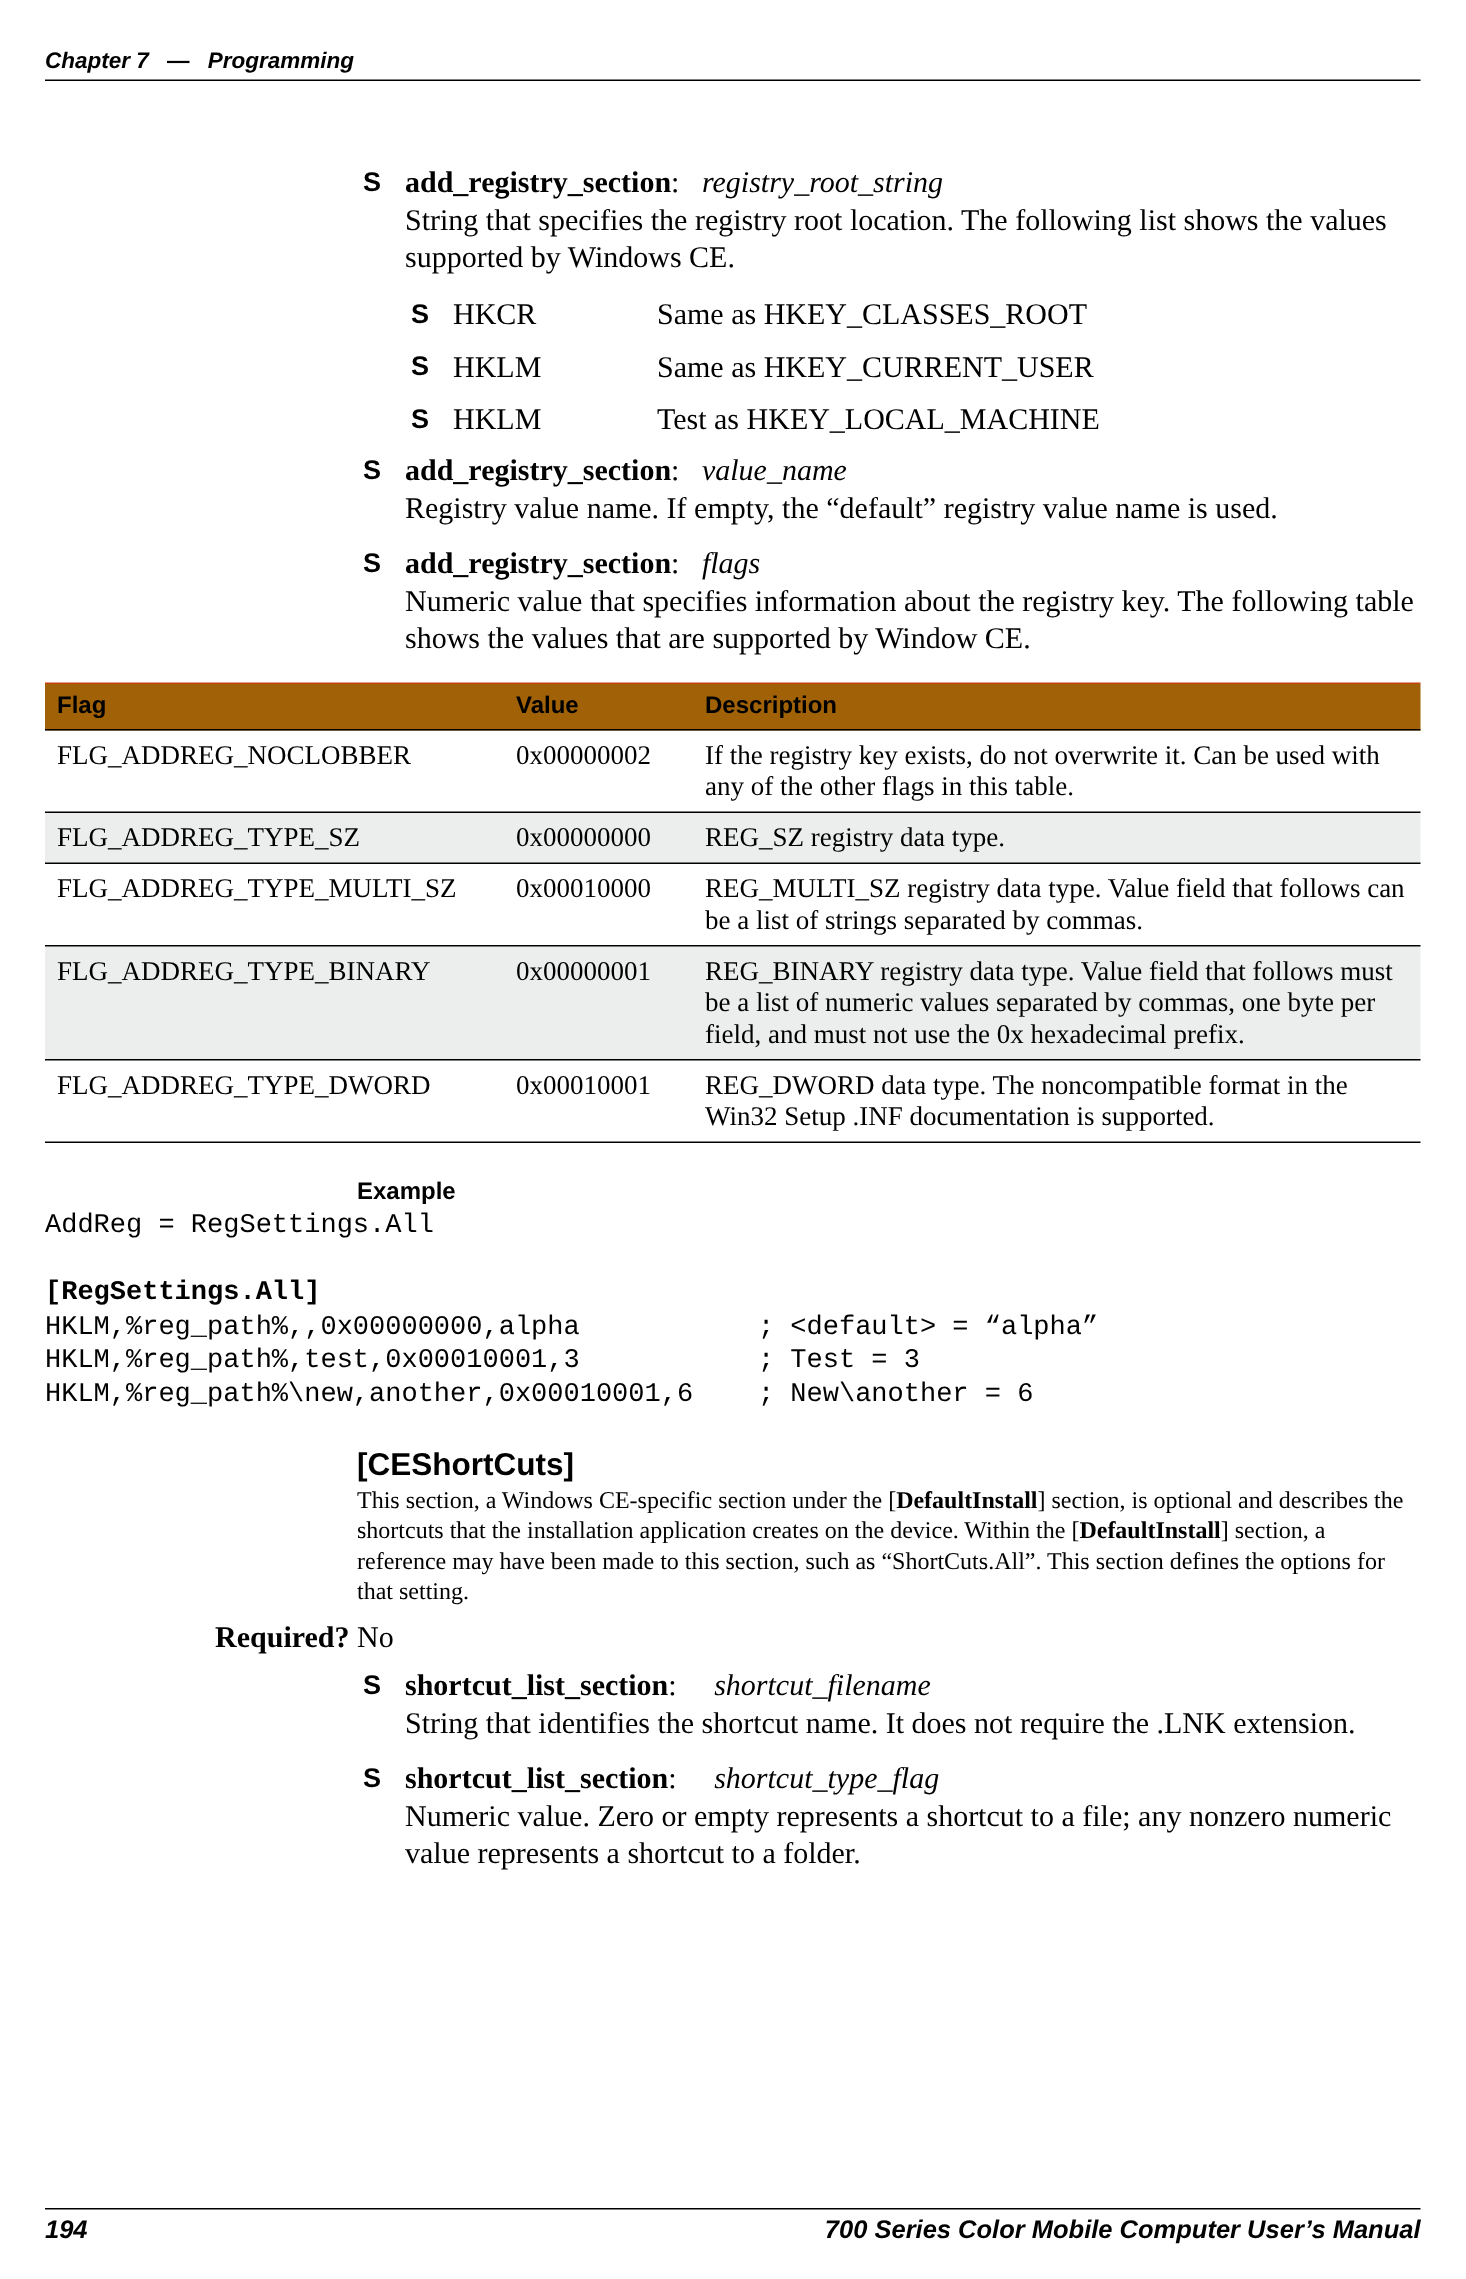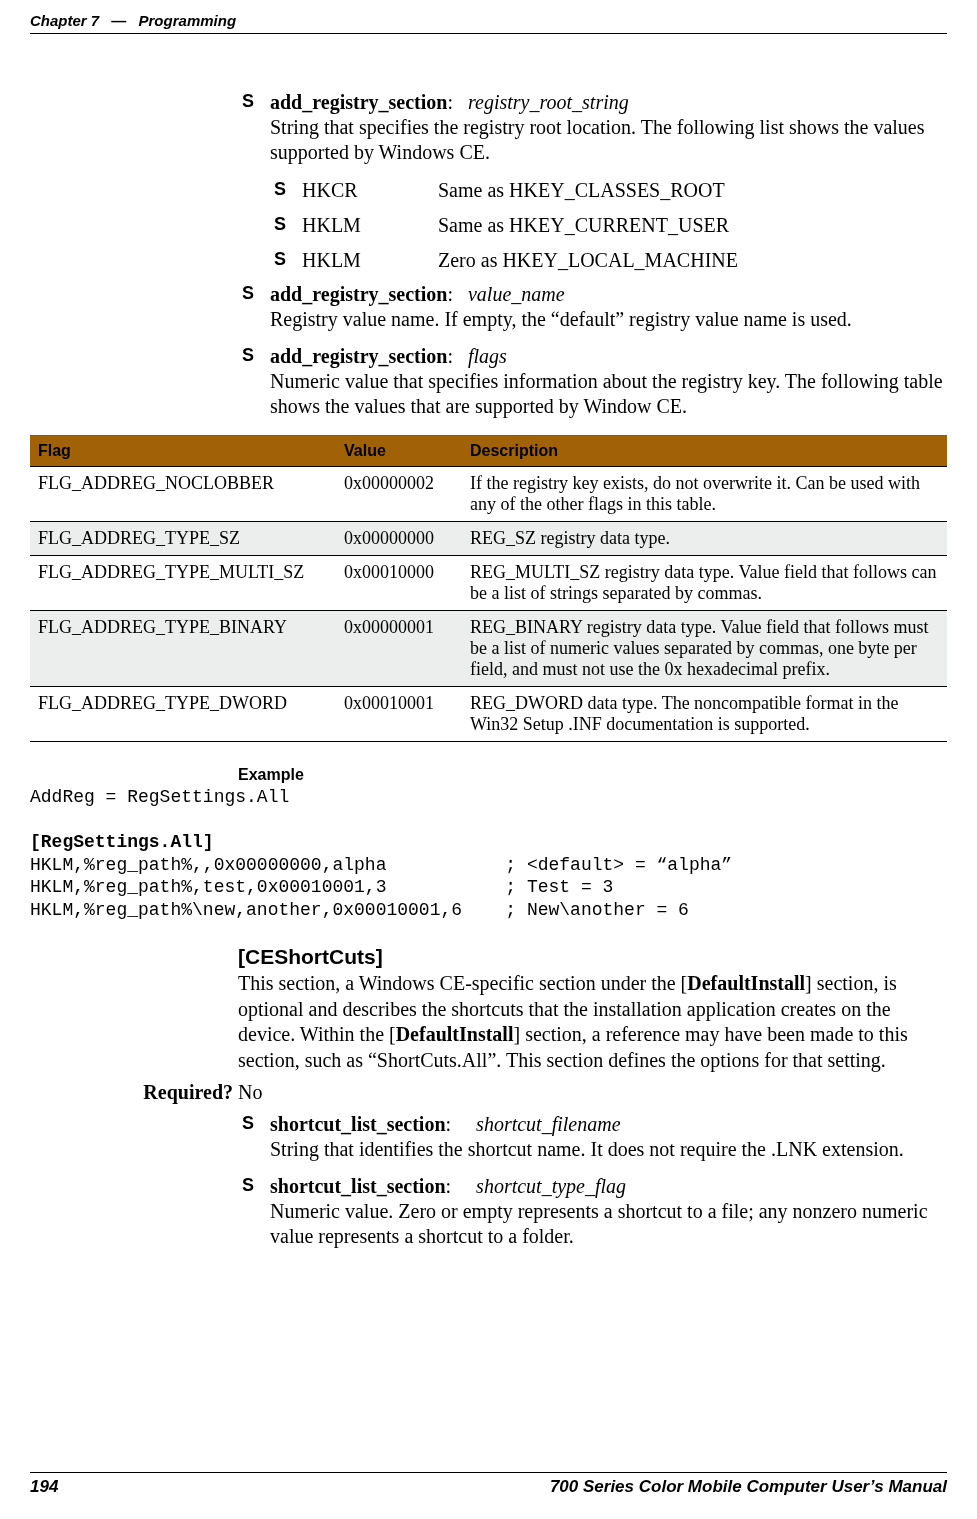--- a/index.html
+++ b/index.html
@@ -14,21 +14,21 @@
     padding: 0 30px 0 30px;
     box-sizing: border-box;
   }
   .head-line {
     display: flex;
     justify-content: space-between;
     font-style: italic;
     font-weight: bold;
     font-size: 15px;
     font-family: "Trebuchet MS", "Arial", sans-serif;
-    padding-top: 12px;
+    padding-top: 32px;
     border-bottom: 1px solid #000;
     padding-bottom: 4px;
     margin-bottom: 56px;
   }
   .head-left .chapter-num {
     font-style: italic;
   }
   .head-left .chapter-sep {
     font-style: normal;
     margin: 0 8px;
@@ -133,21 +133,21 @@
   pre.code .kw {
     font-weight: bold;
   }
   .h3 {
     font-family: Arial, sans-serif;
     font-weight: bold;
     font-size: 21px;
     margin: 4px 0 2px 0;
   }
   .para {
-    font-size: 20px;
+    font-size: 16px;
     line-height: 1.28;
     margin-bottom: 8px;
   }
   .required-line {
     font-size: 20px;
     display: flex;
     margin-bottom: 8px;
   }
   .required-line .lbl {
     font-weight: bold;
@@ -205,21 +205,21 @@
     </div>
     <div class="bullet-sub">
       <div class="sub-line">
         <span class="abbr">HKLM</span>
         <span>Same as HKEY_CURRENT_USER</span>
       </div>
     </div>
     <div class="bullet-sub">
       <div class="sub-line">
         <span class="abbr">HKLM</span>
-        <span>Zero as HKEY_LOCAL_MACHINE</span>
+        <span>Test as HKEY_LOCAL_MACHINE</span>
       </div>
     </div>
 
     <div class="bullet-s">
       <b>add_registry_section</b>:&nbsp;&nbsp;&nbsp;<i class="ital">value_name</i><br>
       <span>Registry value name. If empty, the “default” registry value name is used.</span>
     </div>
 
     <div class="bullet-s">
       <b>add_registry_section</b>:&nbsp;&nbsp;&nbsp;<i class="ital">flags</i><br>

